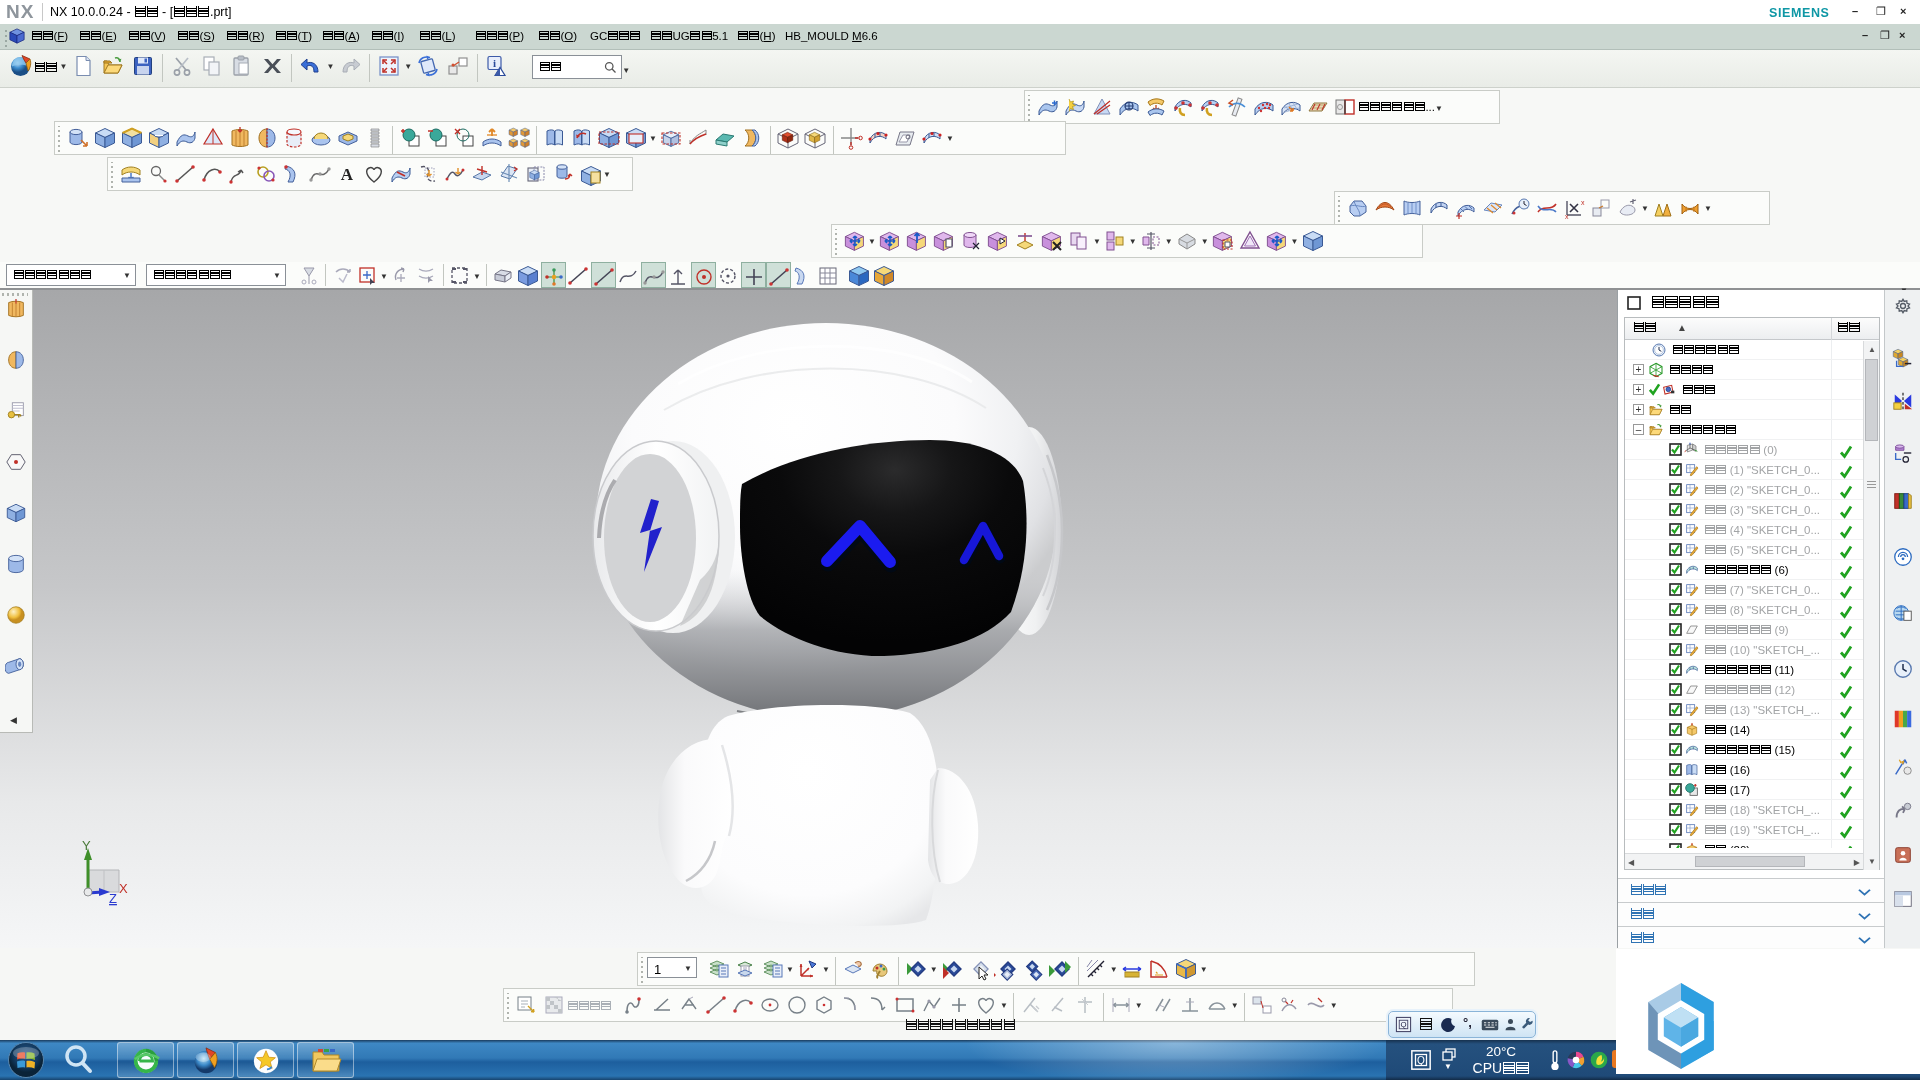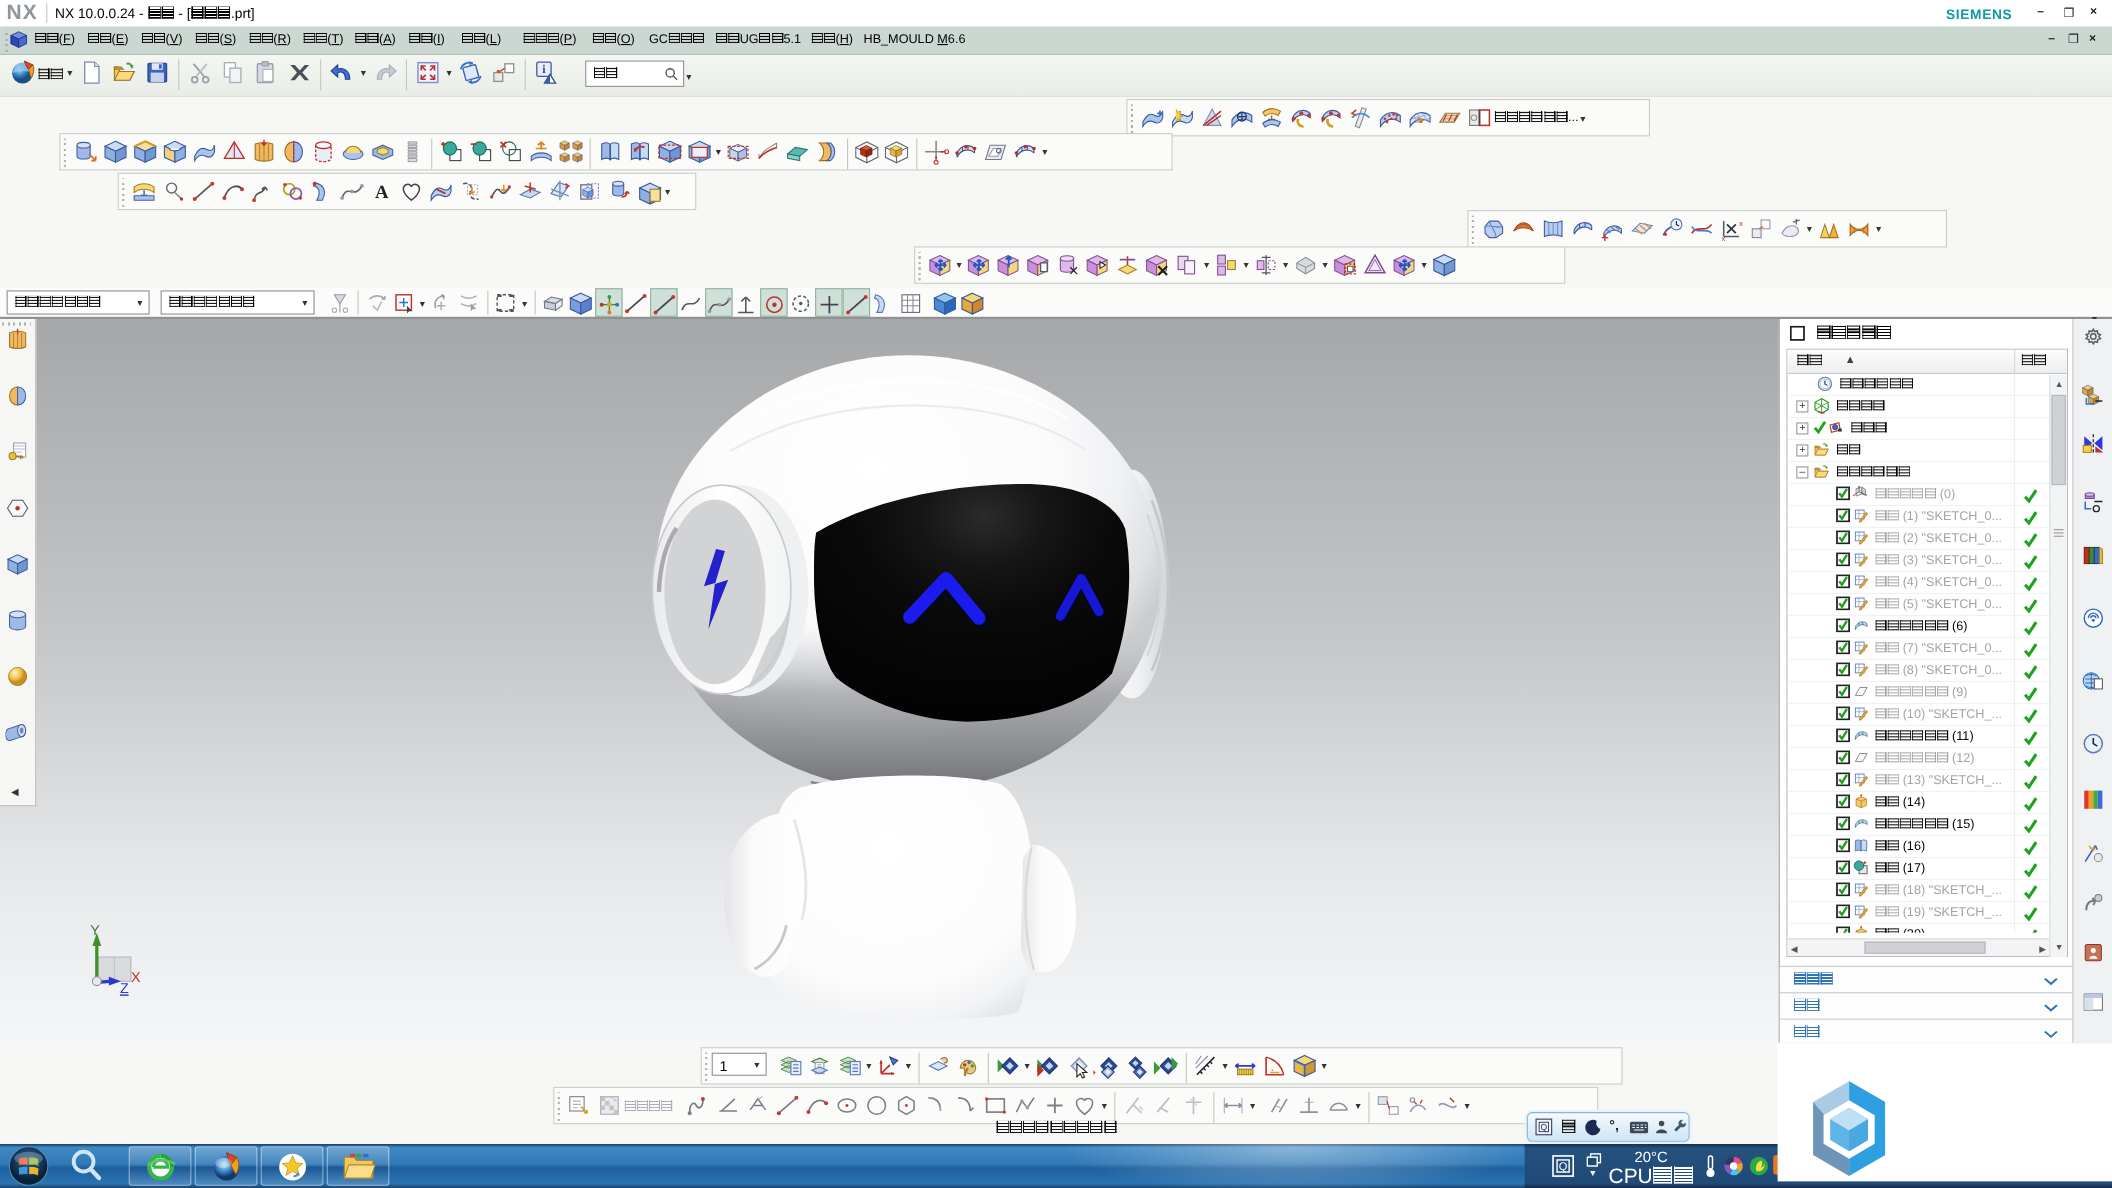--- a/index.html
+++ b/index.html
@@ -1400,21 +1400,21 @@
       <svg width="22" height="22" viewBox="0 0 24 24" style="position:absolute;left:24px;top:9px">
         <rect x="2" y="2" width="20" height="20" fill="none" stroke="#fff" stroke-width="1.6"></rect>
         <rect x="6" y="6" width="12" height="12" fill="none" stroke="#fff" stroke-width="1.4"></rect>
         <text x="12" y="16" text-anchor="middle" font-size="11" fill="#fff">Q</text>
       </svg>
       <svg width="14" height="14" viewBox="0 0 14 14" style="position:absolute;left:56px;top:8px">
         <rect x="4" y="1" width="9" height="8" fill="none" stroke="#fff" stroke-width="1.3"></rect>
         <rect x="1" y="4" width="9" height="8" fill="#1f4a78" stroke="#fff" stroke-width="1.3"></rect>
       </svg>
       <span style="position:absolute;left:58px;top:22px;font-size:8px;color:#fff">▼</span>
-      <div style="position:absolute;left:60px;top:4px;width:110px;text-align:center;font-size:13.5px;line-height:16px">20°C<br><span style="font-size:19px">CPU<i class="cj"></i><i class="cj"></i></span></div>
+      <div style="position:absolute;left:60px;top:4px;width:110px;text-align:center;font-size:13.5px;line-height:16px">20°C<br><span style="font-size:14px">CPU<i class="cj"></i><i class="cj"></i></span></div>
       <svg width="12" height="22" viewBox="0 0 12 24" style="position:absolute;left:163px;top:9px">
         <rect x="4" y="2" width="4" height="13" rx="2" fill="none" stroke="#fff" stroke-width="1.5"></rect>
         <circle cx="6" cy="19" r="4" fill="#fff"></circle>
       </svg>
       <svg width="20" height="20" viewBox="0 0 24 24" style="position:absolute;left:180px;top:10px">
         <circle cx="12" cy="12" r="10" fill="#2a3a5a"></circle>
         <path d="M12,2 a10,10 0 0 1 9,6 L12,12 Z" fill="#e84890"></path>
         <path d="M21,8 a10,10 0 0 1 -2,11 L12,12 Z" fill="#f0a030"></path>
         <path d="M19,19 a10,10 0 0 1 -11,2 L12,12 Z" fill="#48c8e8"></path>
         <path d="M8,21 a10,10 0 0 1 -6,-11 L12,12 Z" fill="#8858c8"></path>

